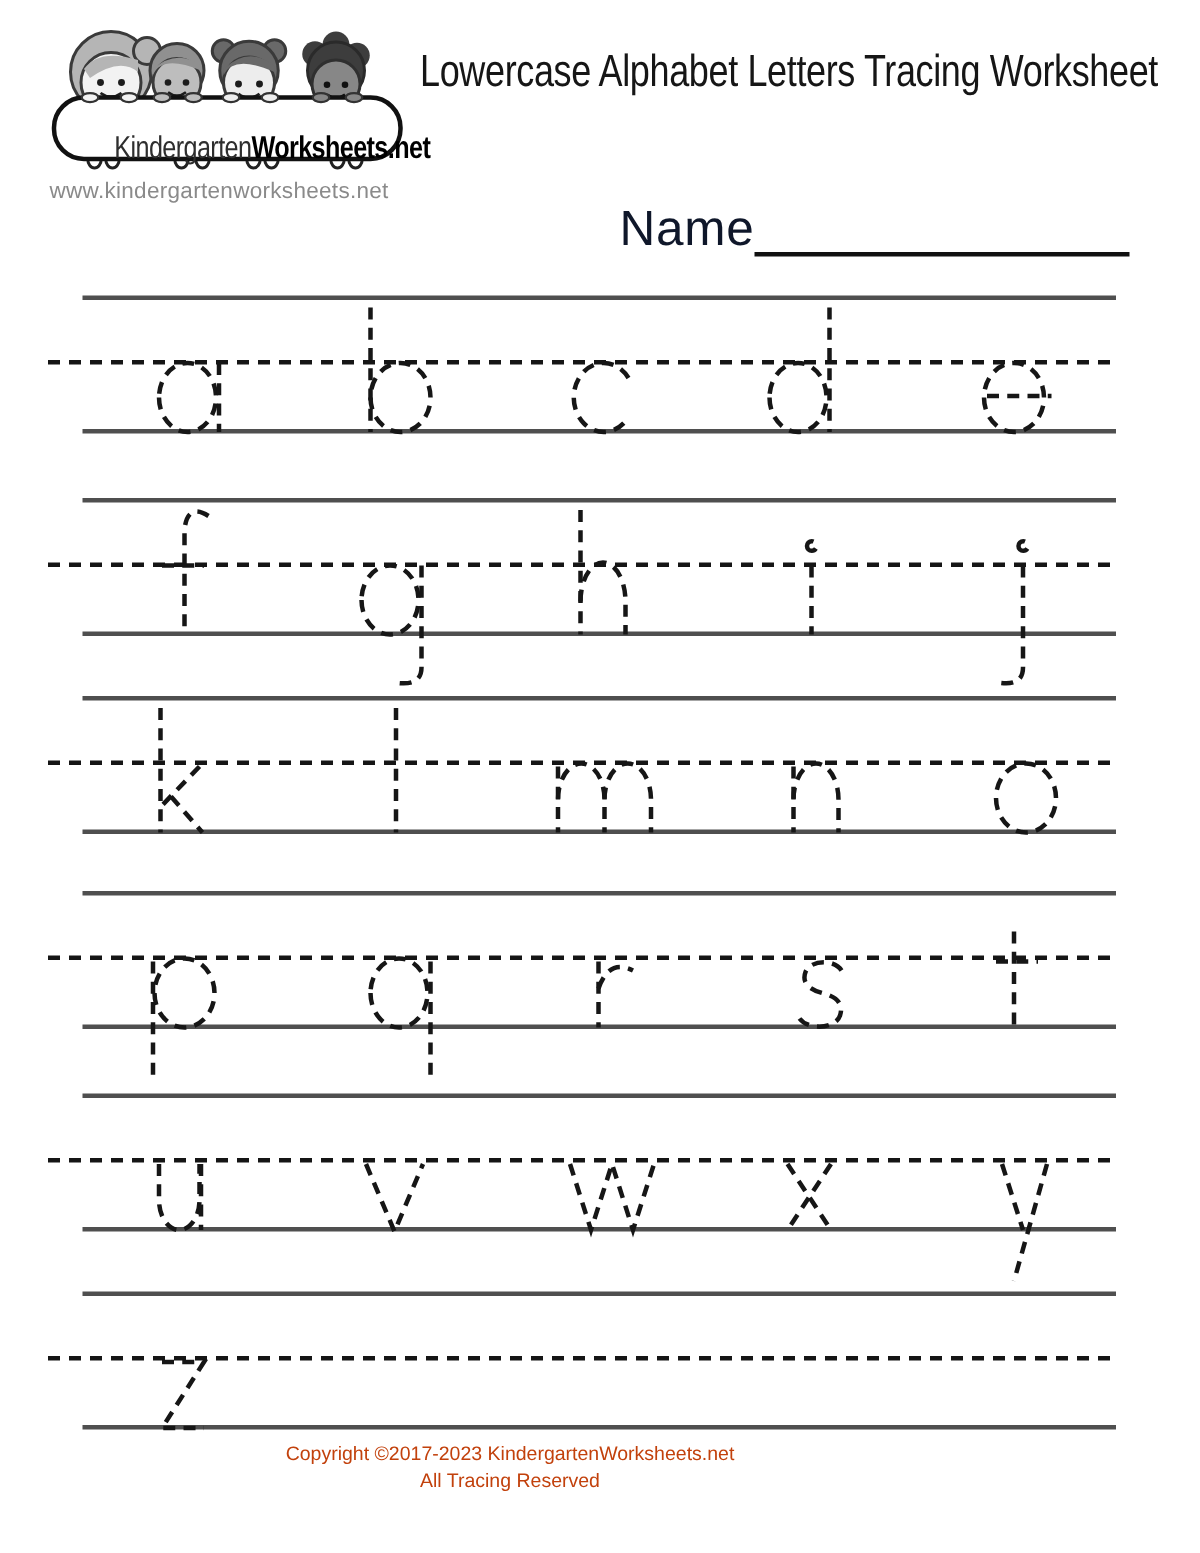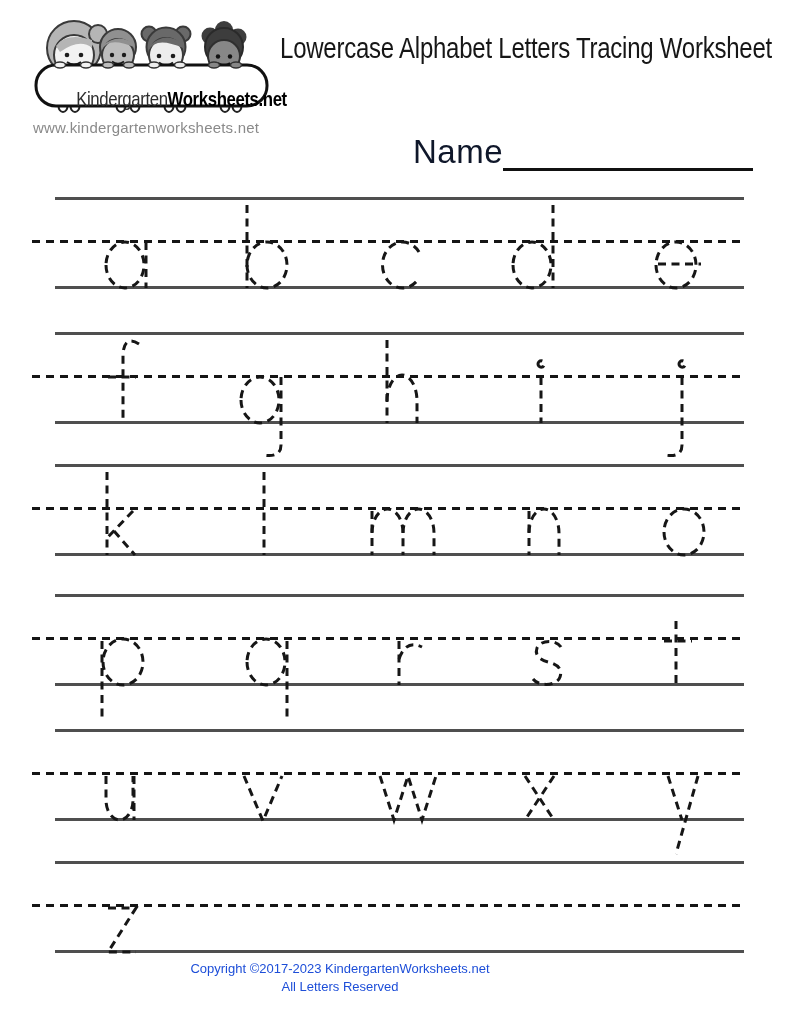--- a/index.html
+++ b/index.html
@@ -31,21 +31,21 @@
   .tline,.bline{position:absolute;left:55px;width:689px;height:3px;background:#4f4f4f;}
   .tline{top:-1px;}
   .bline{top:88px;}
   .mline{position:absolute;left:32px;top:42px;width:712px;height:3px;
       background:repeating-linear-gradient(90deg,#151515 0 8px,transparent 8px 14px);}
   .trace-letter{position:absolute;top:0;overflow:visible;}
   .trace-letter path{fill:none;stroke:#161616;stroke-width:3;stroke-dasharray:8 5.5;}
 
   
   #footer{position:absolute;left:0;top:960px;width:680px;text-align:center;
-      font-size:13px;color:#1d4ed8;line-height:18px;}
+      font-size:13px;color:#c2410c;line-height:18px;}
 </style>
 </head>
 <body>
 
 <div id="page">
 
   <div id="logo-wrap">
     <svg width="240" height="106" viewBox="0 0 240 106">
 
       <g>
@@ -307,16 +307,16 @@
         <svg width="70" height="130" viewBox="0 0 70 130" class="trace-letter" style="left: 98px;">
           <g transform="translate(7,0)">
             <path d="M3 46H31L3 90H31"></path>
           </g>
         </svg>
       </div>
     </div>
 
   <div id="footer">
     <div>Copyright ©2017-2023 KindergartenWorksheets.net</div>
-    <div>All Letters Reserved</div>
+    <div>All Tracing Reserved</div>
   </div>
 
 </div>
 
 </body></html>

